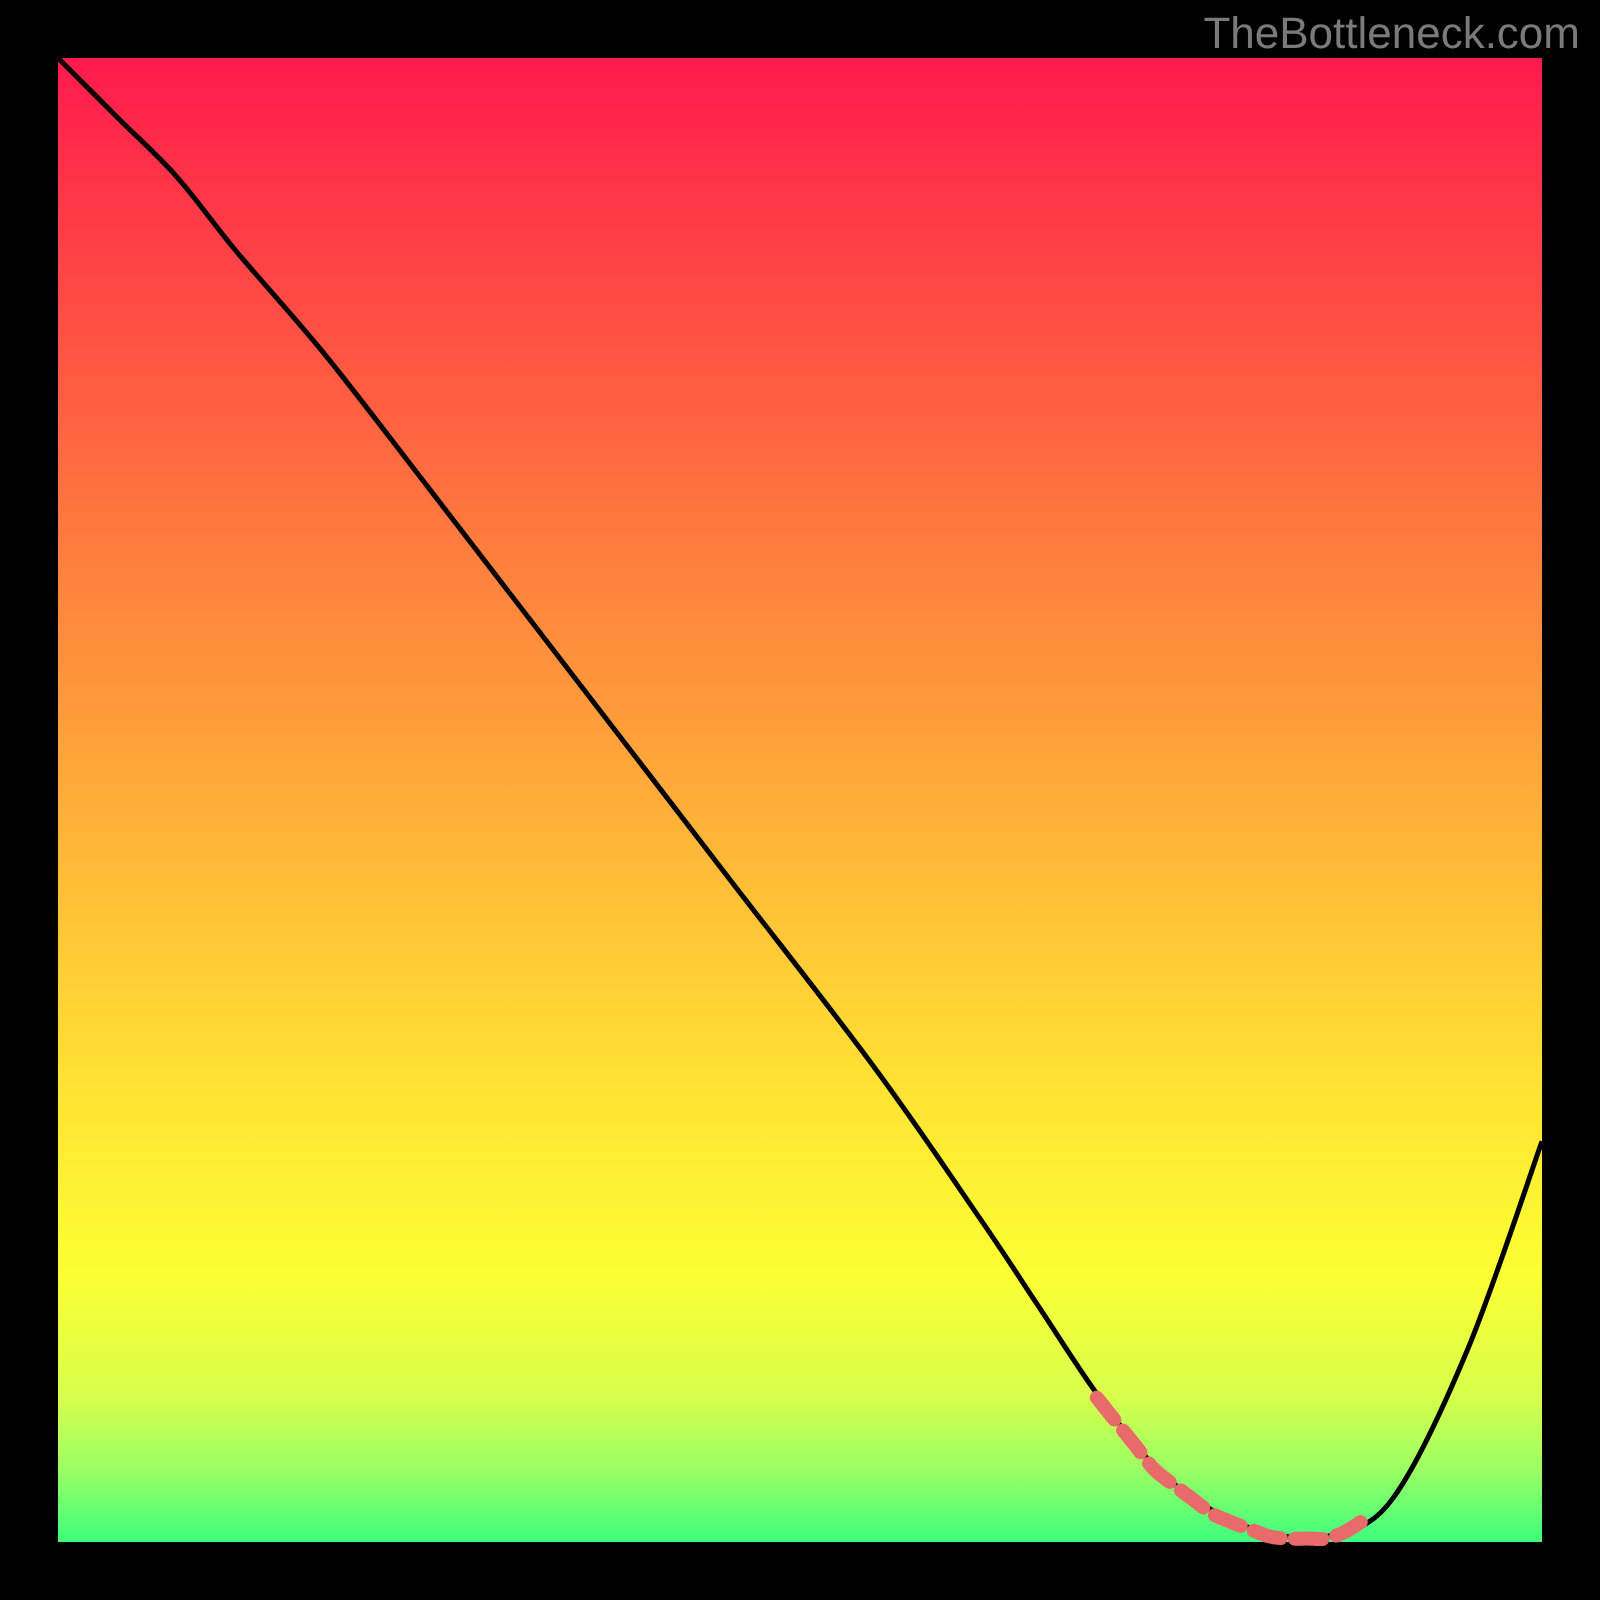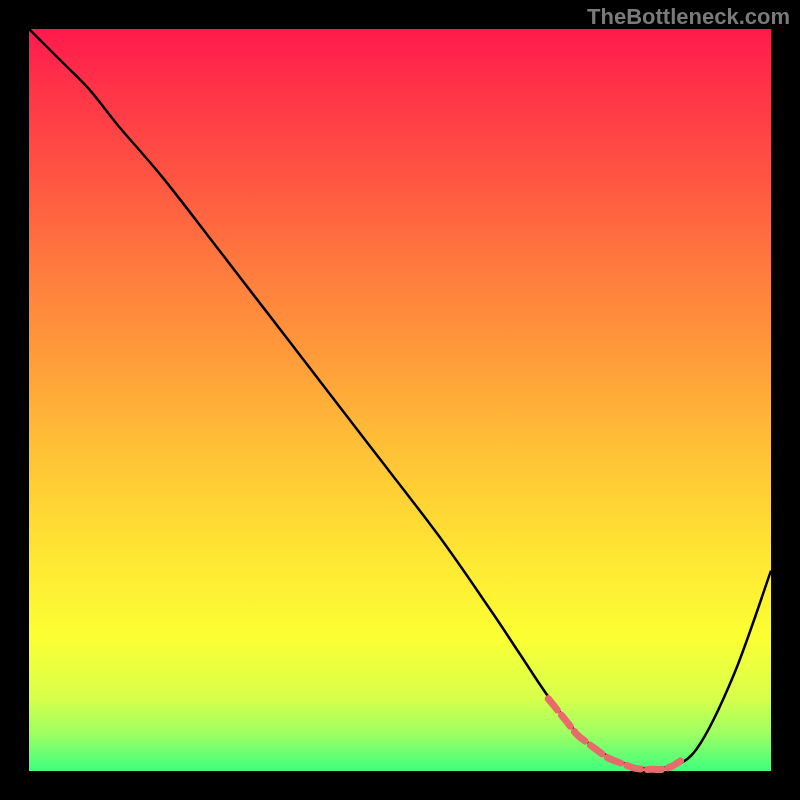--- a/index.html
+++ b/index.html
@@ -9,21 +9,21 @@
     left: 0; top: 0;
     width: 800px; height: 800px;
     background: #000;
   }
   .attribution {
     position: absolute;
     top: 4px;
     right: 10px;
     font-family: Arial, Helvetica, sans-serif;
     font-size: 22px;
-    font-weight: bold;
+    font-weight: normal;
     color: #7a7a7a;
   }
   .plot-area {
     position: absolute;
     left: 29px;
     top: 29px;
     width: 742px;
     height: 742px;
     background: linear-gradient(to bottom,
       #ff1a4d 0%,

